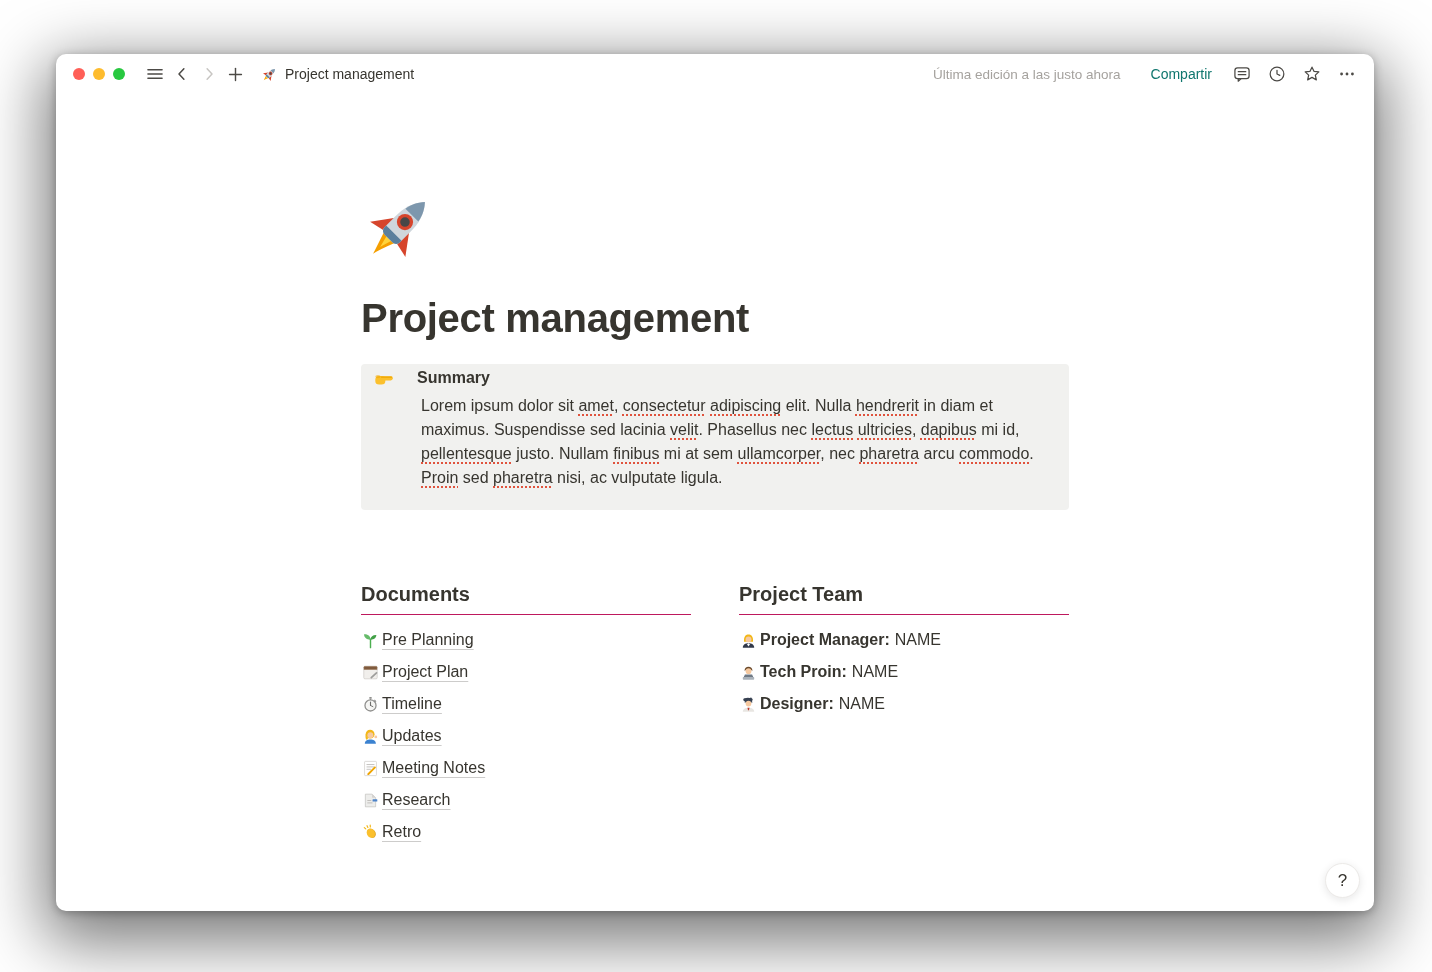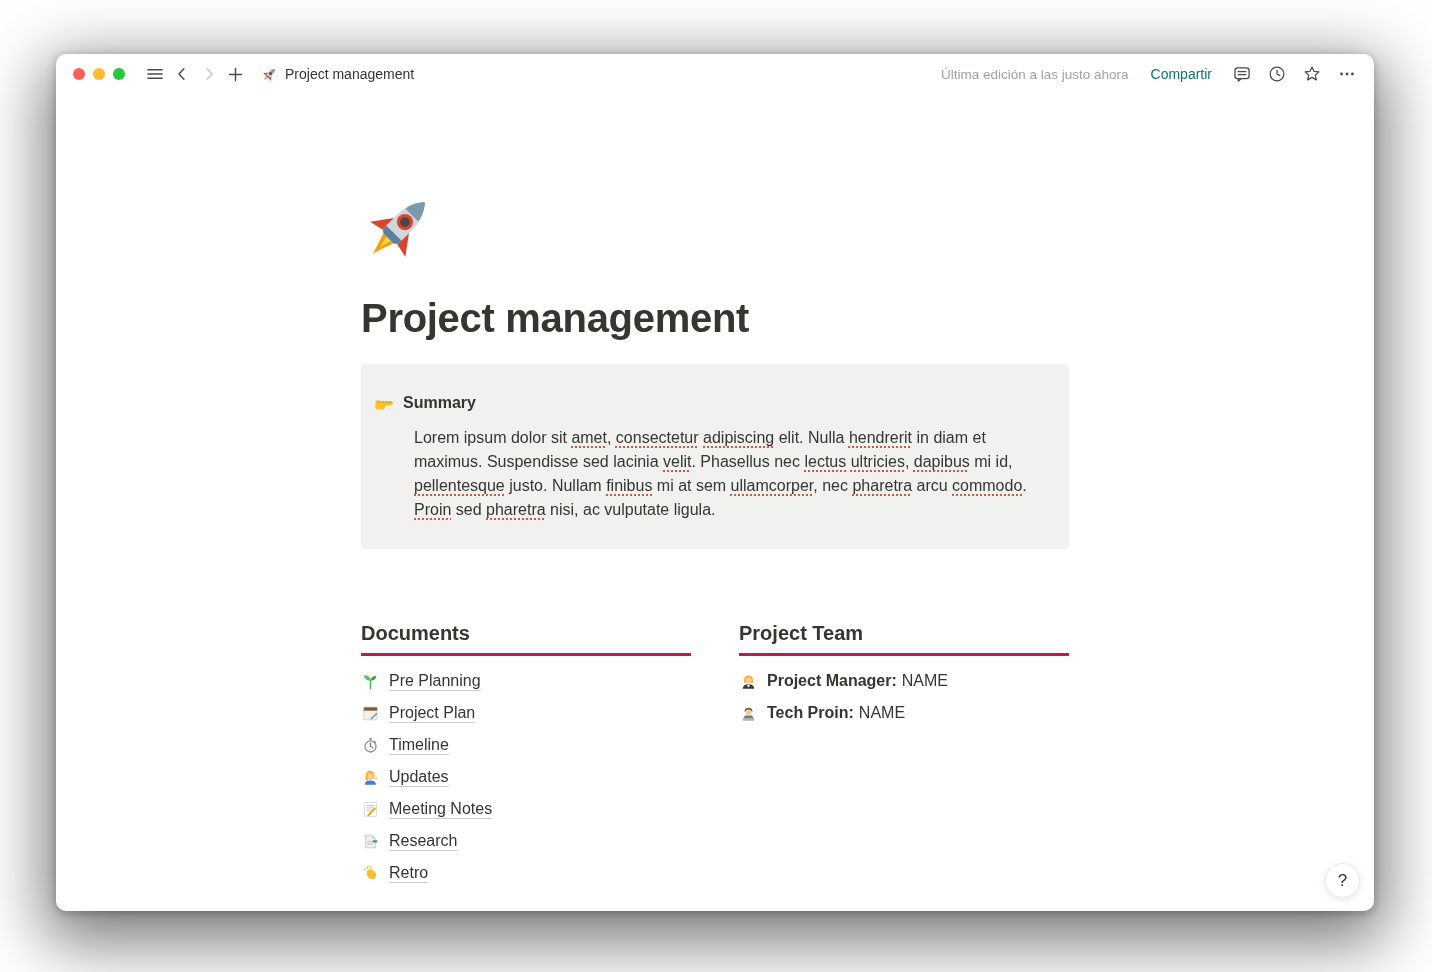--- a/index.html
+++ b/index.html
@@ -17,42 +17,42 @@
   
   .titlebar { height:40px; display:flex; align-items:center; padding:0 14px 0 17px; }
   .lights { display:flex; gap:8px; margin-right:16px; }
   .light { width:12px; height:12px; border-radius:50%; }
   .light.red{ background:#FF5F57; } .light.yellow{ background:#FEBC2E; } .light.green{ background:#28C840; }
   .tb-btn { width:27px; height:27px; border-radius:4px; display:flex; align-items:center; justify-content:center; color:#4c4a46; flex:none; cursor:pointer; }
   .tb-btn.disabled { color:#c8c6c3; cursor:default; }
   .crumb { display:flex; align-items:center; gap:7px; margin-left:12px; font-size:14px; color:#37352f; cursor:pointer; }
   .crumb svg { width:17px; height:17px; }
   .tb-right { margin-left:auto; display:flex; align-items:center; gap:8px; }
-  .last-edited { color:#a5a29e; font-size:13.5px; margin-right:6px; }
+  .last-edited { color:#a5a29e; font-size:13.5px; margin-right:14px; }
   .share-btn { font-size:14px; color:#0f766e; padding:4px 8px; border-radius:4px; cursor:pointer; }
   
   .content { height:calc(100% - 40px); position:relative; overflow:hidden; }
   .page-body { width:708px; margin:0 auto; }
   .page-icon { margin-top:94px; width:78px; height:78px; cursor:pointer; }
   .page-icon svg { width:78px; height:78px; }
   h1.page-title { margin:28px 0 0; font-size:40px; line-height:48px; font-weight:700; letter-spacing:-.3px; color:#37352f; }
   .callout {
     margin-top:22px; background:#F1F1EF; border-radius:4px;
-    padding:27px 16px 16px 12px; display:flex; gap:8px;
+    padding:2px 16px 16px 12px; display:flex; gap:22px;
     font-size:16px; line-height:24px; color:#37352f;
   }
   .callout-icon { width:22px; height:22px; flex:none; margin-top:2px; }
   .co-title { font-weight:700; }
-  .co-text { margin:11px; }
+  .co-text { margin:4px; }
   .sp { text-decoration-line:underline; text-decoration-style:dotted; text-decoration-color:#E0533D; text-decoration-thickness:2px; text-underline-offset:3px; }
   .cols { display:flex; gap:48px; margin-top:72px; }
   .col { width:330px; }
-  h2.col-heading { font-size:20px; line-height:24px; font-weight:700; margin:0; padding-bottom:8px; border-bottom:3px solid #be185d; color:#37352f; }
+  h2.col-heading { font-size:20px; line-height:24px; font-weight:700; margin:0; padding-bottom:8px; border-bottom:1px solid #be185d; color:#37352f; }
   ul.col-list { list-style:none; margin:9px 0 0; padding:0; }
-  ul.col-list li { height:32px; display:flex; align-items:center; gap:9px; font-size:16px; color:#37352f; }
+  ul.col-list li { height:32px; display:flex; align-items:center; gap:2px; font-size:16px; color:#37352f; }
   ul.col-list li svg { width:19px; height:19px; flex:none; }
   .doc-link {
     color:#37352f; font-weight:500; cursor:pointer;
     text-decoration-line:underline; text-decoration-color:rgba(55,53,47,.25);
     text-decoration-thickness:1px; text-underline-offset:3.5px;
   }
   .team-role { font-weight:700; }
   .team-name { margin-left:5px;margin-top:30px; }
   .help-fab {
     position:absolute; right:14px; bottom:13px; width:35px; height:35px; border-radius:50%;
@@ -281,20 +281,31 @@
             <li>
               <svg viewBox="0 0 24 24">
                 <path d="M7 10 C7 6.4 9.2 4.8 12 4.8 C14.8 4.8 17 6.4 17 10 L16 9.2 L8 9.2 Z" fill="#6b4a2b"></path>
                 <circle cx="12" cy="10.3" r="3.6" fill="#f6c9a0"></circle>
                 <path d="M5.5 19.5 C5.5 16.4 8.3 15.1 12 15.1 C15.7 15.1 18.5 16.4 18.5 19.5 Z" fill="#4a5568"></path>
                 <rect x="7" y="14.6" width="10" height="3.2" rx="0.6" fill="#707a85"></rect>
                 <rect x="4.8" y="17.6" width="14.4" height="3.4" rx="0.9" fill="#aab2ba"></rect>
               </svg>
               <span><b class="team-role">Tech Proin:</b><span class="team-name">NAME</span></span>
             </li>
+            <li>
+              <svg viewBox="0 0 24 24">
+                <ellipse cx="11.3" cy="6" rx="6" ry="2.5" fill="#374151"></ellipse>
+                <circle cx="15" cy="4.2" r="1.1" fill="#374151"></circle>
+                <path d="M7 9.4 C7 7.4 9 6.6 12 6.6 C15 6.6 17 7.4 17 9.4 Z" fill="#374151"></path>
+                <circle cx="12" cy="10.8" r="3.6" fill="#f6c9a0"></circle>
+                <path d="M4.8 21 C4.8 17.6 7.9 16 12 16 C16.1 16 19.2 17.6 19.2 21 Z" fill="#e8e6e2"></path>
+                <path d="M10.7 16.2 L13.3 16.2 L12.6 19.2 L11.4 19.2 Z" fill="#c0392b"></path>
+              </svg>
+              <span><b class="team-role">Designer:</b><span class="team-name">NAME</span></span>
+            </li>
           </ul>
         </div>
 
       </div>
     </div>
 
     <div class="help-fab">?</div>
   </div>
 </div>
 

